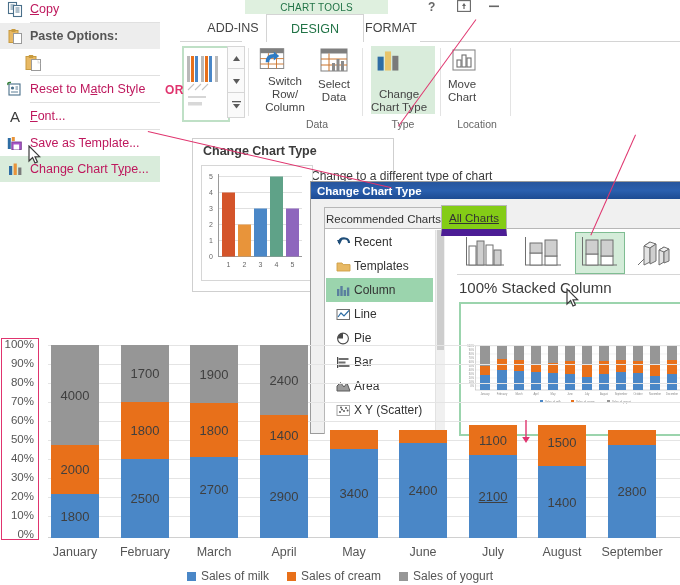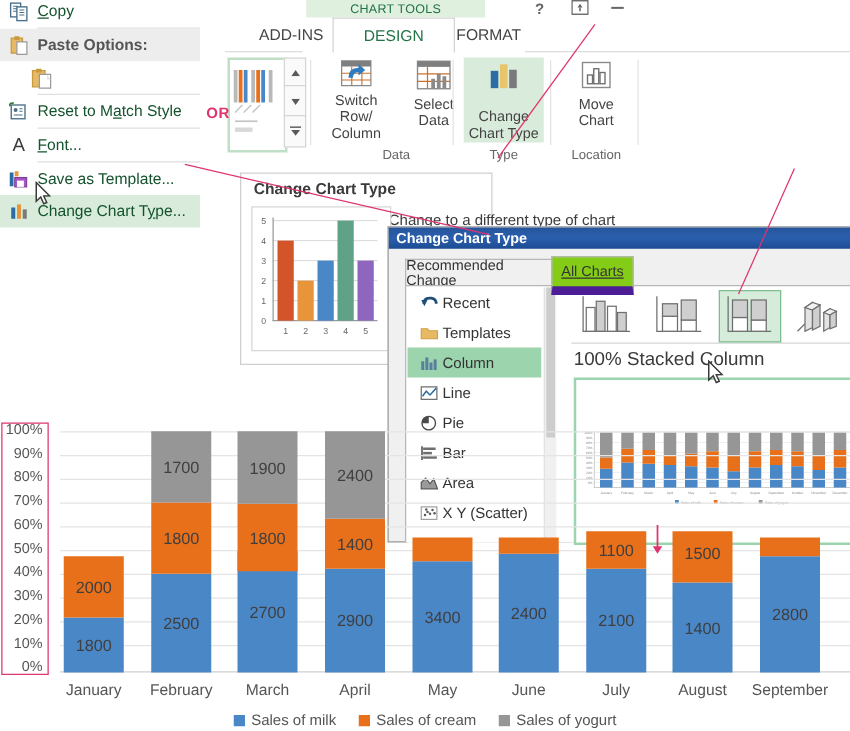--- a/index.html
+++ b/index.html
@@ -9,42 +9,42 @@
     font-family:"Liberation Sans", sans-serif;
     font-size:12px;color:#444;
     -webkit-font-smoothing:antialiased;
   }
   .abs{position:absolute;}
 
   
   #ctx-menu{left:0;top:-4px;width:160px;}
   .ctx-row{height:26px;display:flex;align-items:center;position:relative;}
   .ctx-icon{width:30px;display:flex;align-items:center;justify-content:center;flex:0 0 30px;}
-  .ctx-label{font-size:12.5px;color:#14532d;white-space:nowrap;}
+  .ctx-label{font-size:12.5px;color:#be185d;white-space:nowrap;}
   .ctx-hl{background:#d9ecdb;}
   .ctx-sep{height:1px;background:#e0e0e0;margin-left:30px;}
   .u{text-decoration:underline;}
   .paste-head{background:#ededed;}
 
   
   #chart-tools-tab{
     left:245px;top:-10px;width:143px;height:24px;background:#dff0df;
     display:flex;align-items:flex-end;justify-content:center;
   }
   #chart-tools-tab span{color:#217346;font-size:10px;letter-spacing:.2px;padding-bottom:1px;}
   #ribbon-tabs{left:180px;top:14px;width:500px;height:28px;}
   .rtab{position:absolute;top:0;height:28px;display:flex;align-items:center;justify-content:center;
         font-size:12.5px;color:#444;padding:0 10px;}
   .rtab.active{background:#fff;border:1px solid #d4d4d4;border-bottom:none;color:#217346;}
   #ribbon-body{left:180px;top:42px;width:500px;height:90px;background:#fff;}
   .rgroup{position:absolute;top:0;height:90px;}
   .rgrp-label{position:absolute;bottom:2px;width:100%;text-align:center;font-size:10.5px;color:#666;}
   .rgrp-div{position:absolute;top:6px;bottom:16px;width:1px;background:#e3e3e3;}
   .rbtn{position:absolute;top:4px;width:58px;height:68px;display:flex;flex-direction:column;
-        align-items:center;}
+        align-items:flex-start;}
   .rbtn .lab{font-size:11.5px;color:#444;text-align:center;line-height:13px;margin-top:2px;}
   .rbtn.sel{background:#d9ecdb;gap:12px;}
 
   
   #wc{left:420px;top:-4px;width:120px;height:22px;}
   .wcbtn{position:absolute;top:0;width:24px;height:20px;display:flex;align-items:center;justify-content:center;color:#666;}
 
   
   #tooltip{left:192px;top:138px;width:200px;height:152px;background:#fff;border:1px solid #cfcfcf;}
   #tooltip .tt-title{position:absolute;left:10px;top:5px;font-size:12.5px;color:#3b3b3b;font-weight:600;}
@@ -383,21 +383,21 @@
     </svg>
   </div>
 </div>
 
 <div class="abs" id="dialog">
   <div id="dlg-title">
     <span>Change Chart Type</span>
   </div>
 
   <div class="dtab" style="left:13px;width:117px;">
-    <span>Recommended Change</span>
+    <span>Recommended Charts</span>
   </div>
   <div class="dtab active" style="left:130px;width:64px;">
     <span>All Charts</span>
   </div>
 
   <div id="dlg-panel">
 
     <div id="dlg-list">
       <div class="dl-row">
         <span class="dl-ico">
@@ -690,20 +690,23 @@
   <div class="axis-lab" style="top:198px;">0%</div>
   <div id="ylab-box"></div>
 
   <div class="bar-grp" style="left:51px;height:193px;">
     <div class="seg" style="bottom:0;height:44px;background:#4a87c7;">
       <span>1800</span>
       </div>
     <div class="seg" style="bottom:44px;height:49px;background:#e8701a;">
       <span>2000</span>
       </div>
+    <div class="seg" style="bottom:93px;height:100px;background:#969696;">
+      <span>4000</span>
+      </div>
   </div>
   <div class="cat-lab" style="left:30px;">January</div>
 
   <div class="bar-grp" style="left:121px;height:193px;">
     <div class="seg" style="bottom:0;height:79px;background:#4a87c7;">
       <span>2500</span>
       </div>
     <div class="seg" style="bottom:79px;height:57px;background:#e8701a;">
       <span>1800</span>
       </div>
@@ -749,21 +752,21 @@
 
   <div class="bar-grp" style="left:399px;height:108px;">
     <div class="seg" style="bottom:0;height:95px;background:#4a87c7;">
       <span>2400</span>
       </div>
     <div class="seg" style="bottom:95px;height:13px;background:#e8701a;"></div>
   </div>
   <div class="cat-lab" style="left:378px;">June</div>
 
   <div class="bar-grp" style="left:469px;height:113px;">
-    <div class="seg" style="bottom:0;height:83px;background:#4a87c7;">
+    <div class="seg" style="bottom:0;height:83px;background:#4a87c7;text-decoration:underline;">
       <span>2100</span>
       </div>
     <div class="seg" style="bottom:83px;height:30px;background:#e8701a;">
       <span>1100</span>
       </div>
   </div>
   <div class="cat-lab" style="left:448px;">July</div>
 
   <div class="bar-grp" style="left:538px;height:113px;">
     <div class="seg" style="bottom:0;height:72px;background:#4a87c7;">

